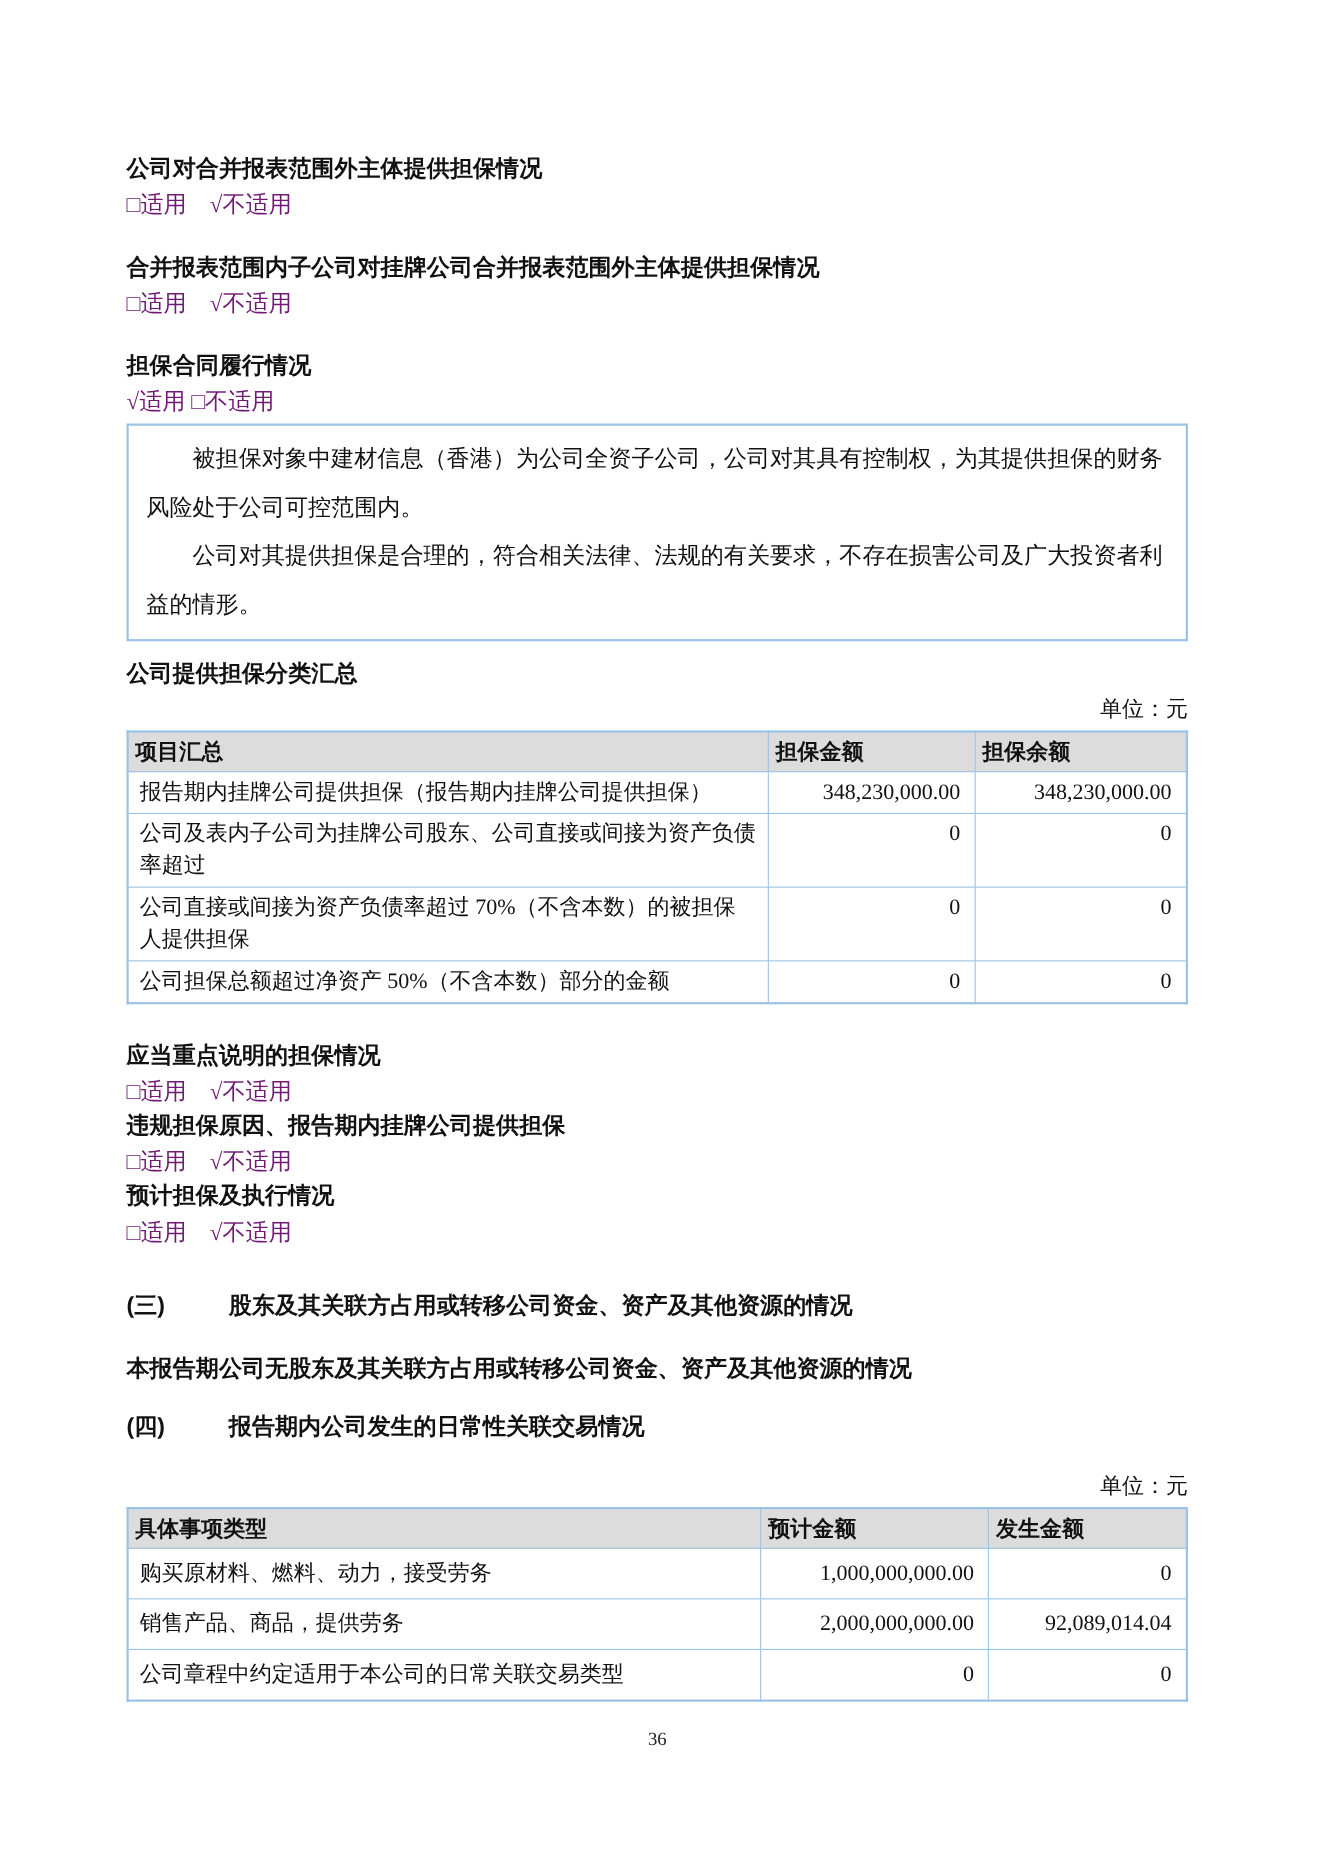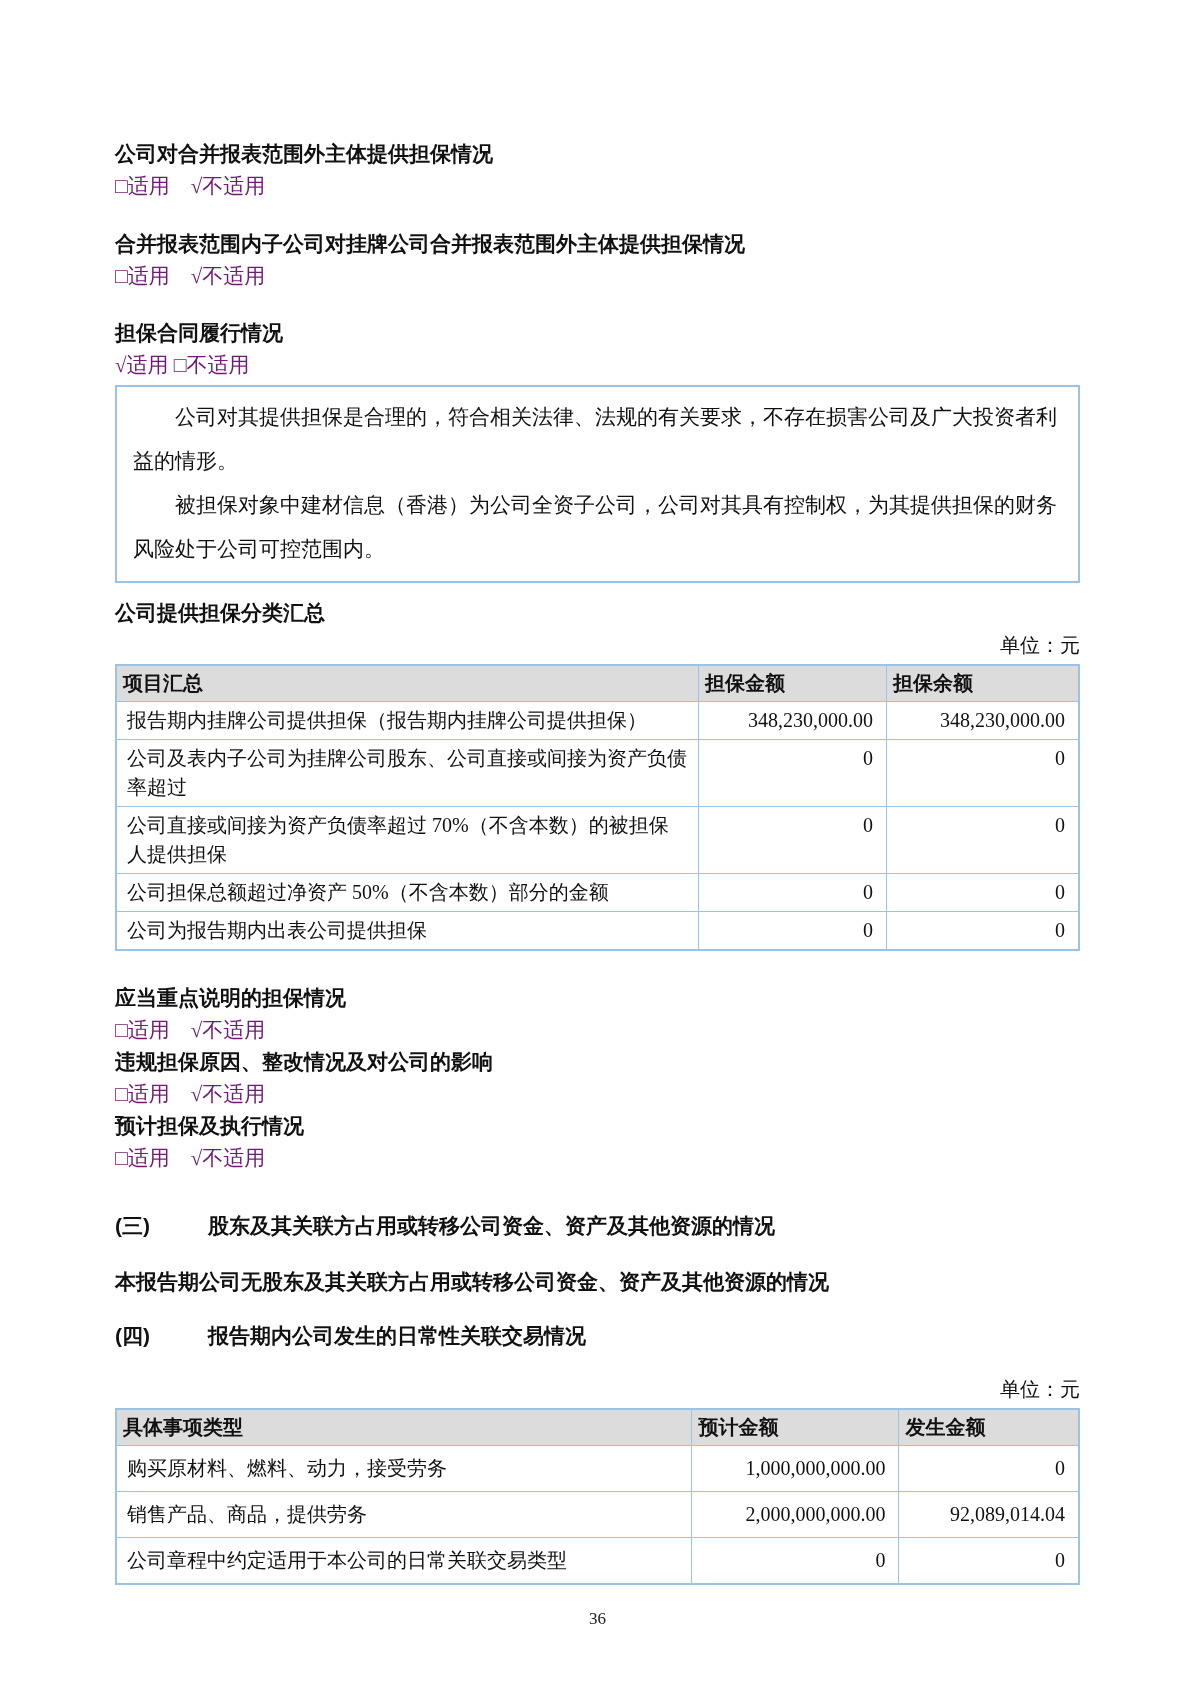--- a/index.html
+++ b/index.html
@@ -80,22 +80,22 @@
   <div class="heading hei">公司对合并报表范围外主体提供担保情况</div>
   <div class="applicability">□适用　√不适用</div>
 
   <div class="heading hei mt32">合并报表范围内子公司对挂牌公司合并报表范围外主体提供担保情况</div>
   <div class="applicability">□适用　√不适用</div>
 
   <div class="heading hei mt31">担保合同履行情况</div>
   <div class="applicability">√适用 □不适用</div>
 
   <div class="note-box">
+    <p>被担保对象中建材信息（香港）为公司全资子公司，公司对其具有控制权，为其提供担保的财务风险处于公司可控范围内。</p>
     <p>公司对其提供担保是合理的，符合相关法律、法规的有关要求，不存在损害公司及广大投资者利益的情形。</p>
-    <p>被担保对象中建材信息（香港）为公司全资子公司，公司对其具有控制权，为其提供担保的财务风险处于公司可控范围内。</p>
   </div>
 
   <div class="heading hei mt35">公司提供担保分类汇总</div>
   <div class="unit-line">单位：元</div>
 
   <table class="t1">
     <colgroup>
       <col style="width:60.5%">
         <col style="width:19.5%">
         <col style="width:20%">
@@ -121,32 +121,27 @@
       <tr>
         <td>公司直接或间接为资产负债率超过 70%（不含本数）的被担保人提供担保</td>
         <td class="num">0</td>
         <td class="num">0</td>
       </tr>
       <tr>
         <td>公司担保总额超过净资产 50%（不含本数）部分的金额</td>
         <td class="num">0</td>
         <td class="num">0</td>
       </tr>
-      <tr>
-        <td>公司为报告期内出表公司提供担保</td>
-        <td class="num">0</td>
-        <td class="num">0</td>
-      </tr>
     </tbody>
   </table>
 
   <div class="heading hei mt34">应当重点说明的担保情况</div>
   <div class="applicability">□适用　√不适用</div>
 
-  <div class="heading hei mt6">违规担保原因、整改情况及对公司的影响</div>
+  <div class="heading hei mt6">违规担保原因、报告期内挂牌公司提供担保</div>
   <div class="applicability">□适用　√不适用</div>
 
   <div class="heading hei mt6">预计担保及执行情况</div>
   <div class="applicability">□适用　√不适用</div>
 
   <div class="sec-heading hei mt42">
     <span class="sec-label">(三)</span>
     <span>股东及其关联方占用或转移公司资金、资产及其他资源的情况</span>
   </div>
 

